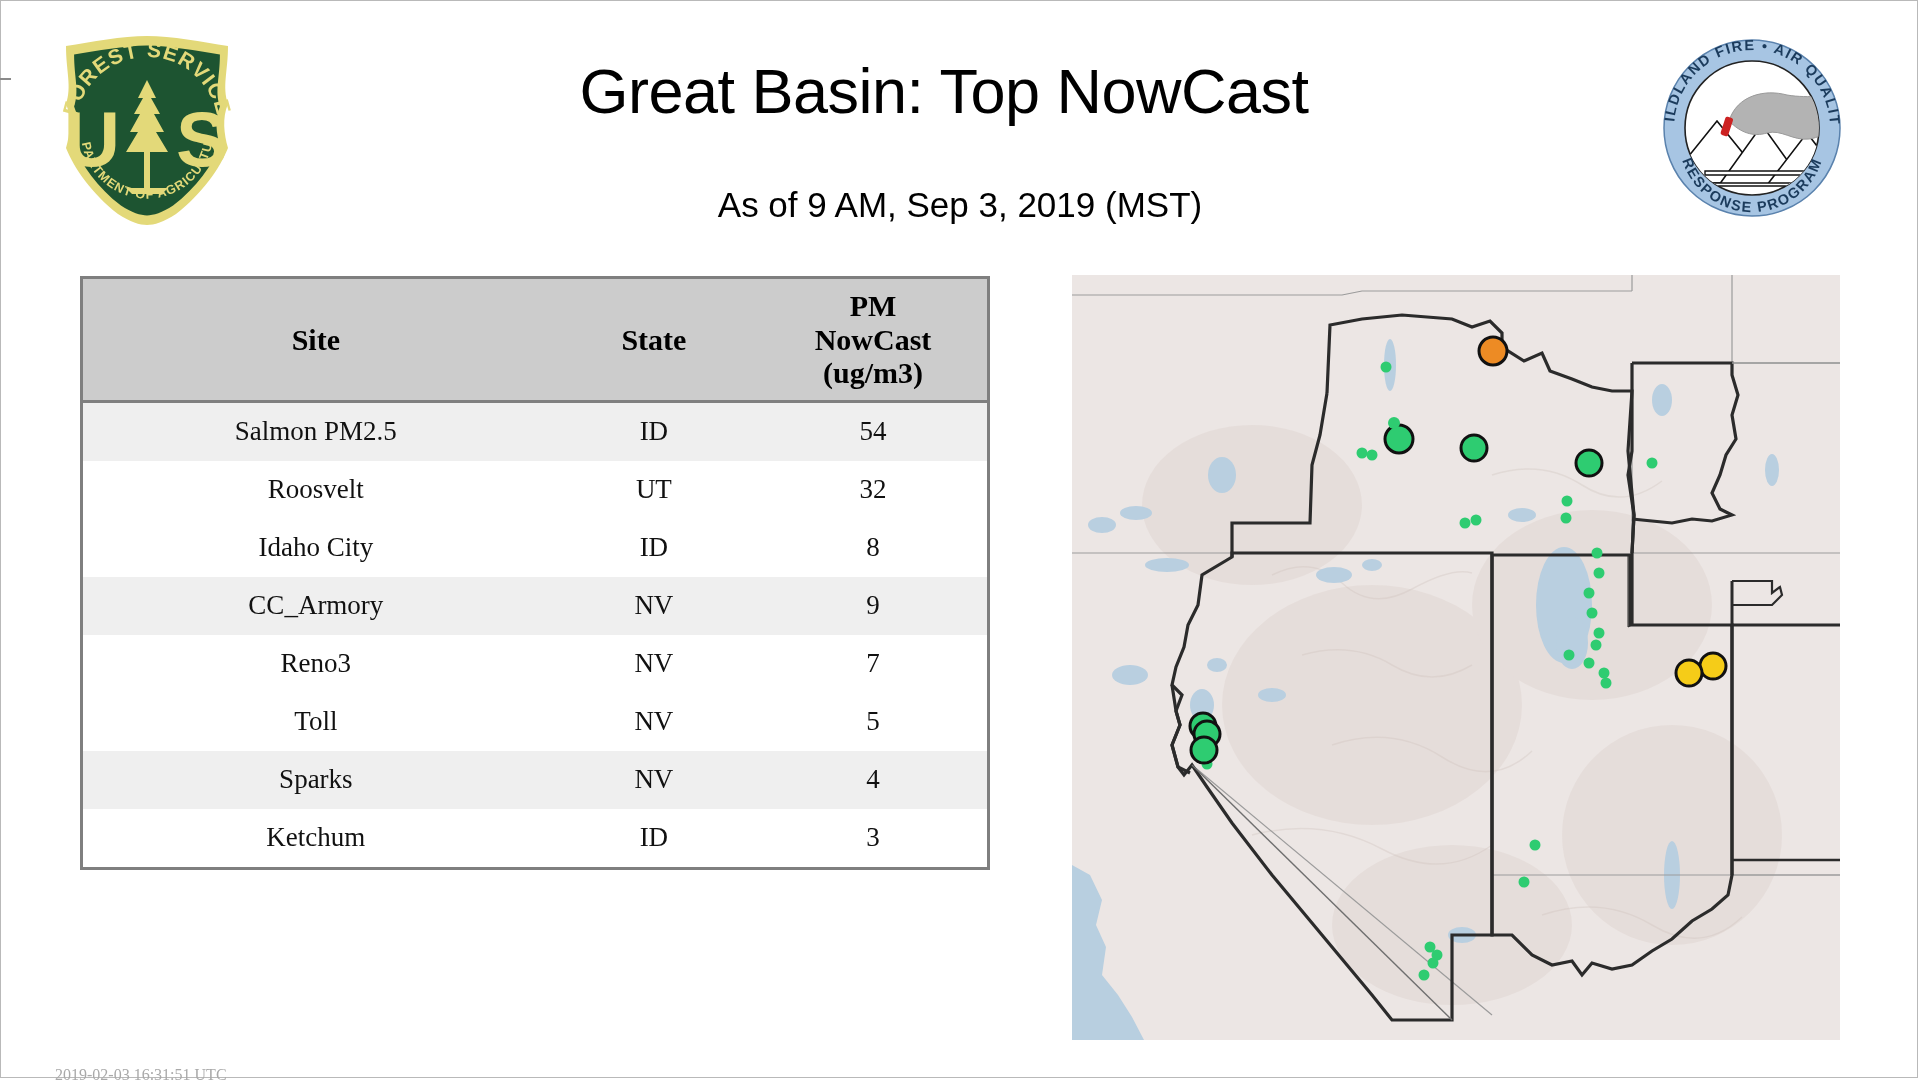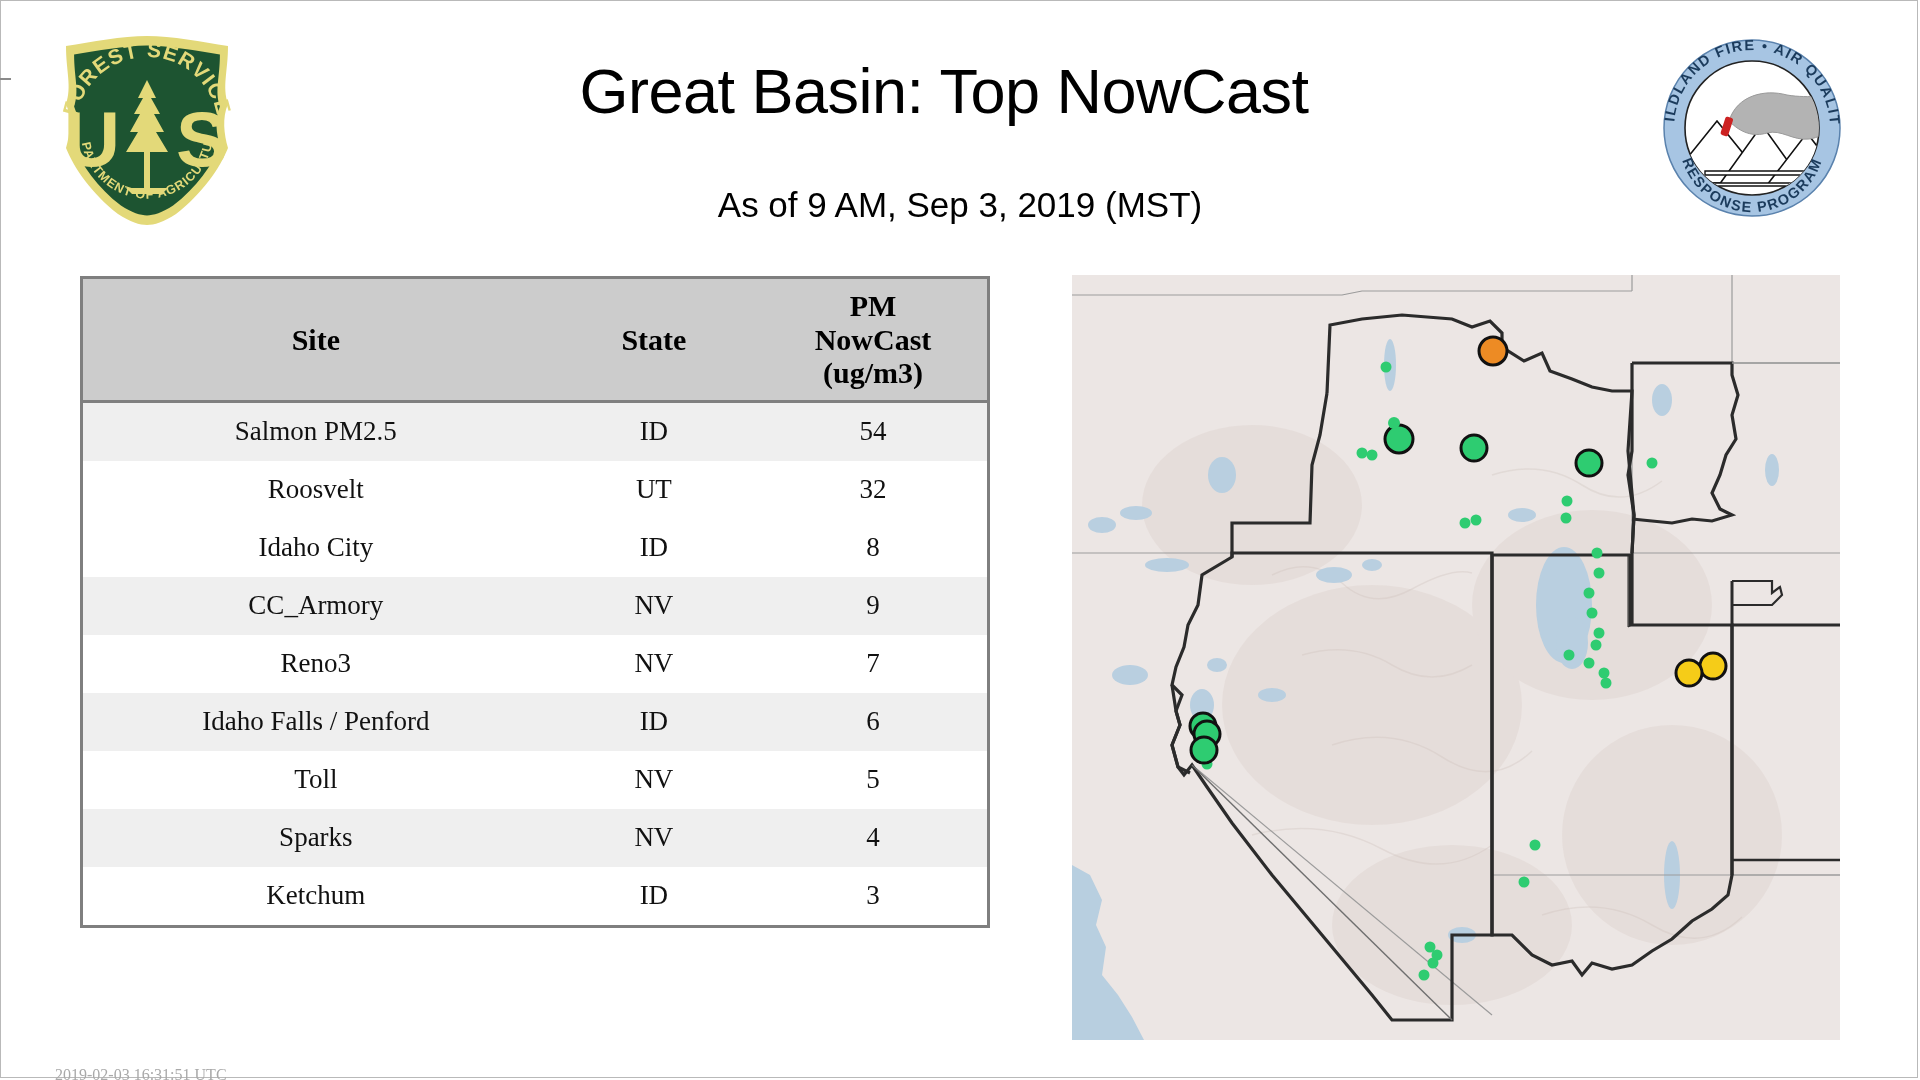--- a/index.html
+++ b/index.html
@@ -248,25 +248,20 @@
         </tr>
         <tr class="odd">
           <td>CC_Armory</td>
           <td>NV</td>
           <td>9</td>
         </tr>
         <tr class="even">
           <td>Reno3</td>
           <td>NV</td>
           <td>7</td>
-        </tr>
-        <tr class="odd">
-          <td>Idaho Falls / Penford</td>
-          <td>ID</td>
-          <td>6</td>
         </tr>
         <tr class="even">
           <td>Toll</td>
           <td>NV</td>
           <td>5</td>
         </tr>
         <tr class="odd">
           <td>Sparks</td>
           <td>NV</td>
           <td>4</td>

